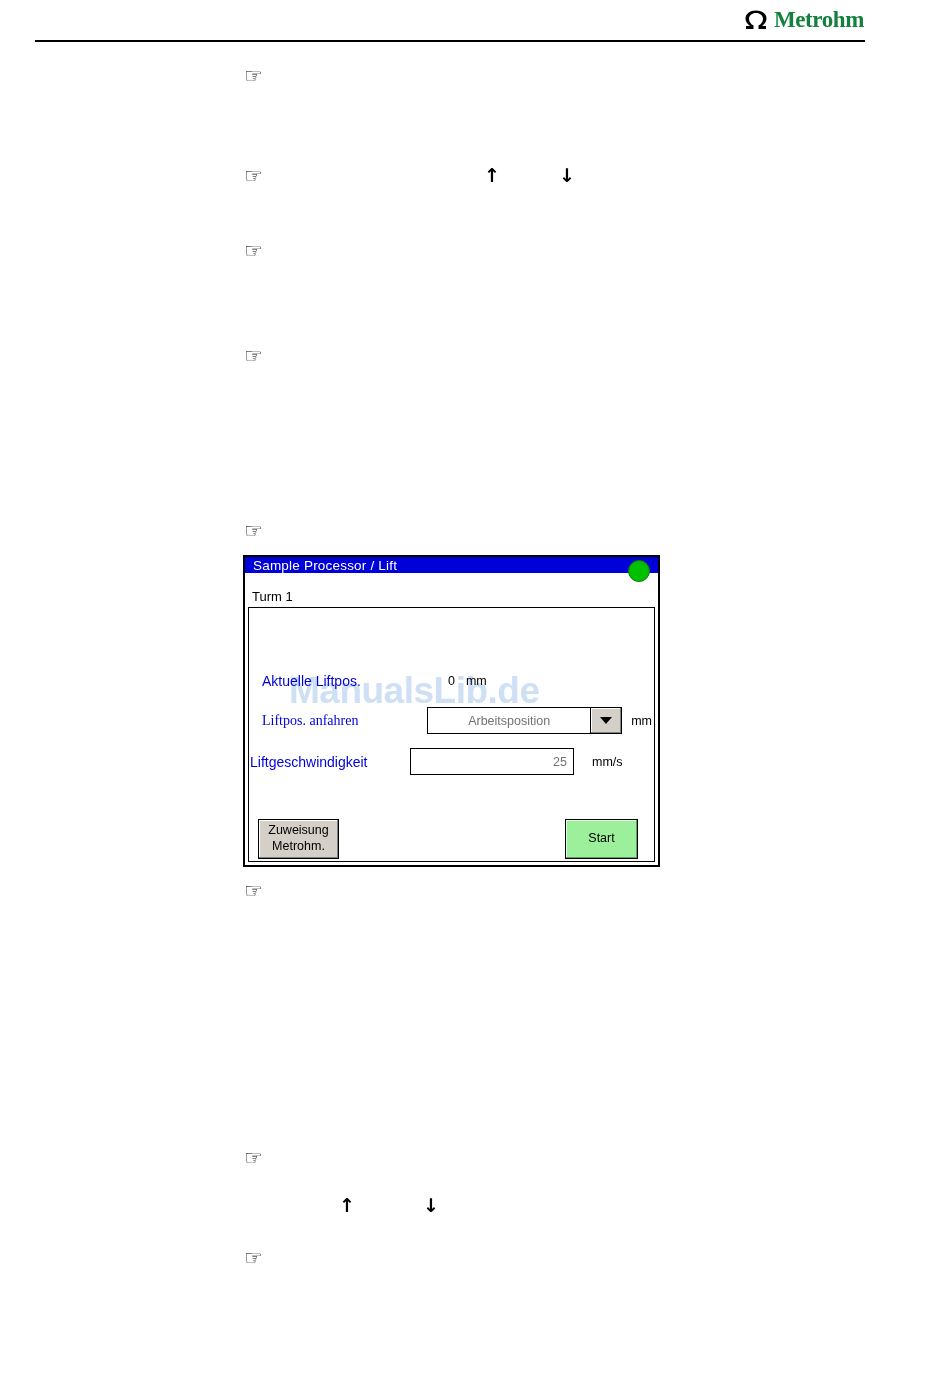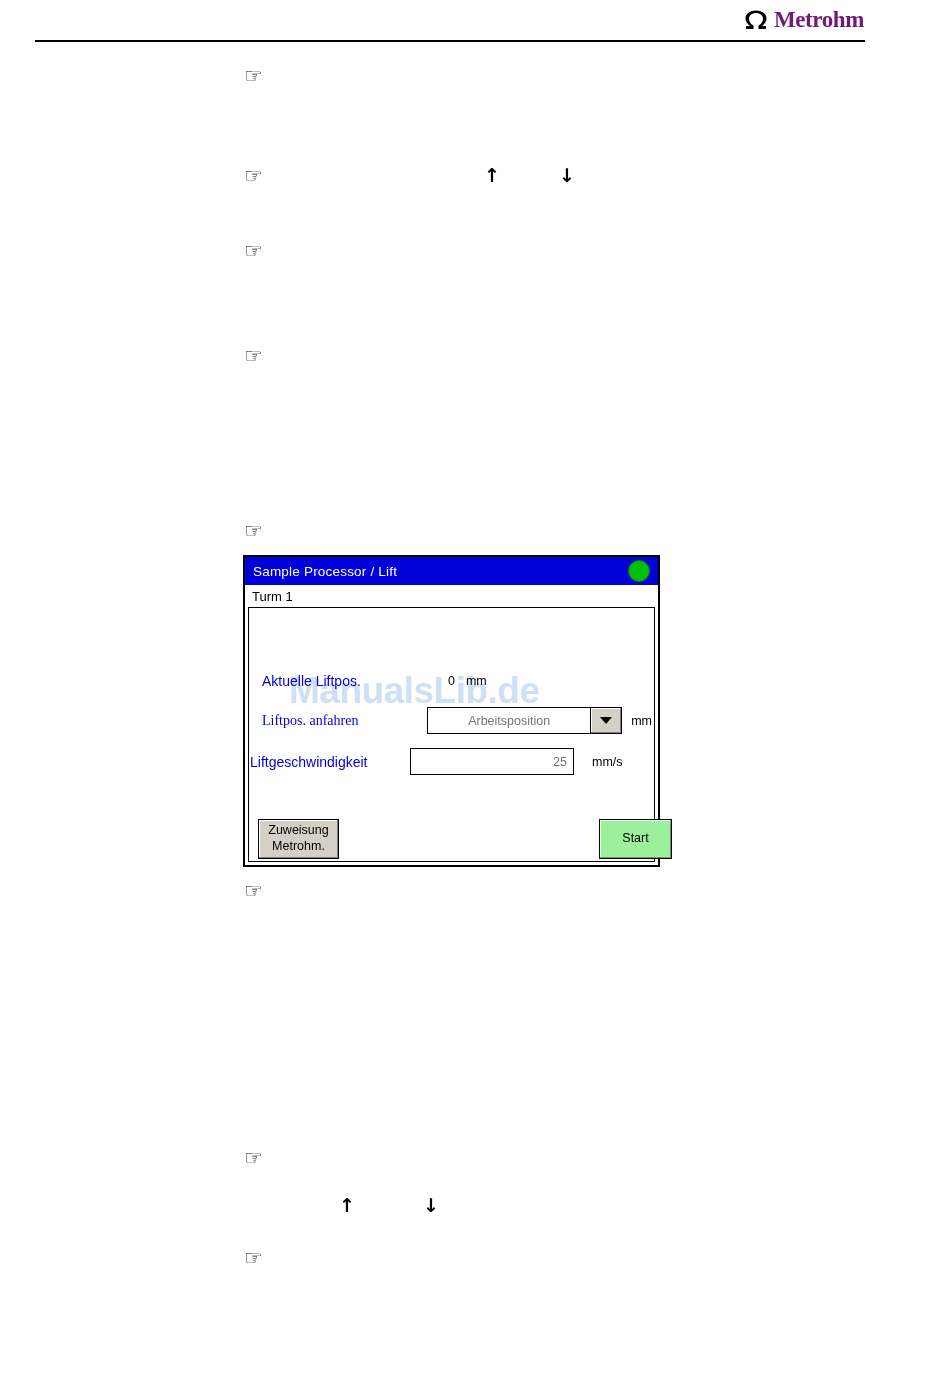--- a/index.html
+++ b/index.html
@@ -34,21 +34,21 @@
   .brand-mark {
     width: 26px;
     height: 22px;
     position: relative;
   }
   .brand-name {
     font-family: "Liberation Serif", serif;
     font-weight: bold;
     font-size: 23px;
     letter-spacing: -0.4px;
-    color: #701a75;
+    color: #15803d;
     line-height: 1;
   }
   .header-rule {
     position: absolute;
     left: 35px;
     top: 40px;
     width: 830px;
     height: 2px;
     background: #000;
   }
@@ -78,21 +78,21 @@
     left: 243px;
     top: 555px;
     width: 417px;
     height: 312px;
     border: 2px solid #000;
     background: #ffffff;
     box-sizing: border-box;
   }
   .dialog-titlebar {
     position: relative;
-    height: 28px;
+    height: 16px;
     background: #0000d8;
     display: flex;
     align-items: center;
     padding: 0 8px;
     box-sizing: border-box;
   }
   .dialog-title {
     color: #ffffff;
     font-size: 13.5px;
     letter-spacing: 0.2px;
@@ -212,21 +212,21 @@
   }
   .btn-assign {
     left: 9px;
     top: 211px;
     width: 81px;
     height: 40px;
     background: #d4d0c8;
     box-shadow: inset -1px -1px 0 #808080, inset 1px 1px 0 #ffffff;
   }
   .btn-start {
-    left: 350px;
+    left: 316px;
     top: 211px;
     width: 73px;
     height: 40px;
     background: #9cf09c;
     box-shadow: inset -1px -1px 0 #60a060, inset 1px 1px 0 #e0ffe0;
   }
 </style>
 </head>
 <body>
 

